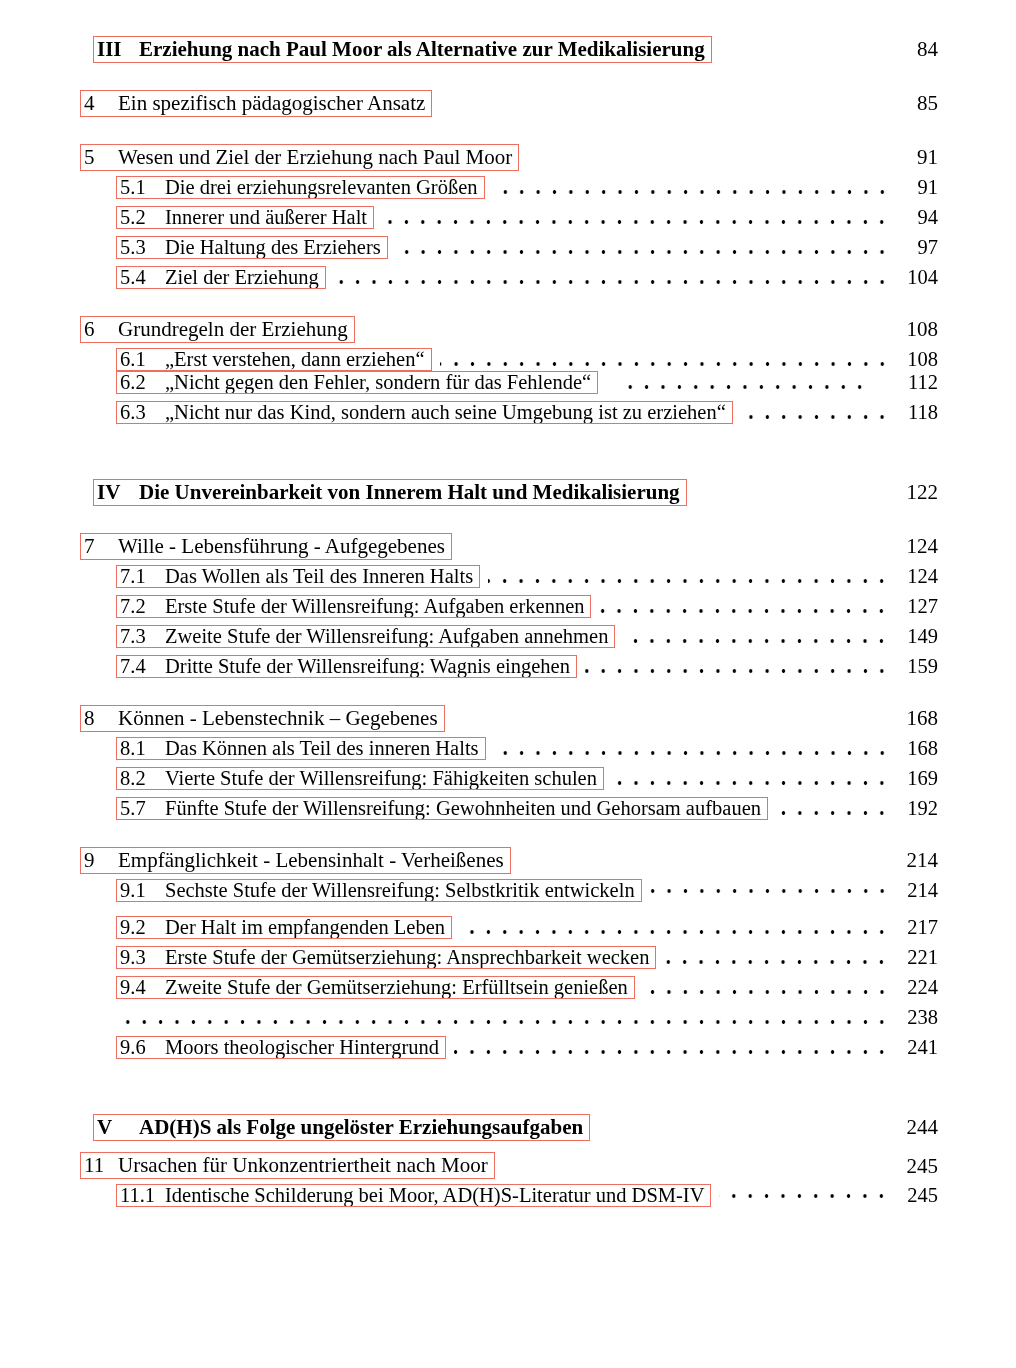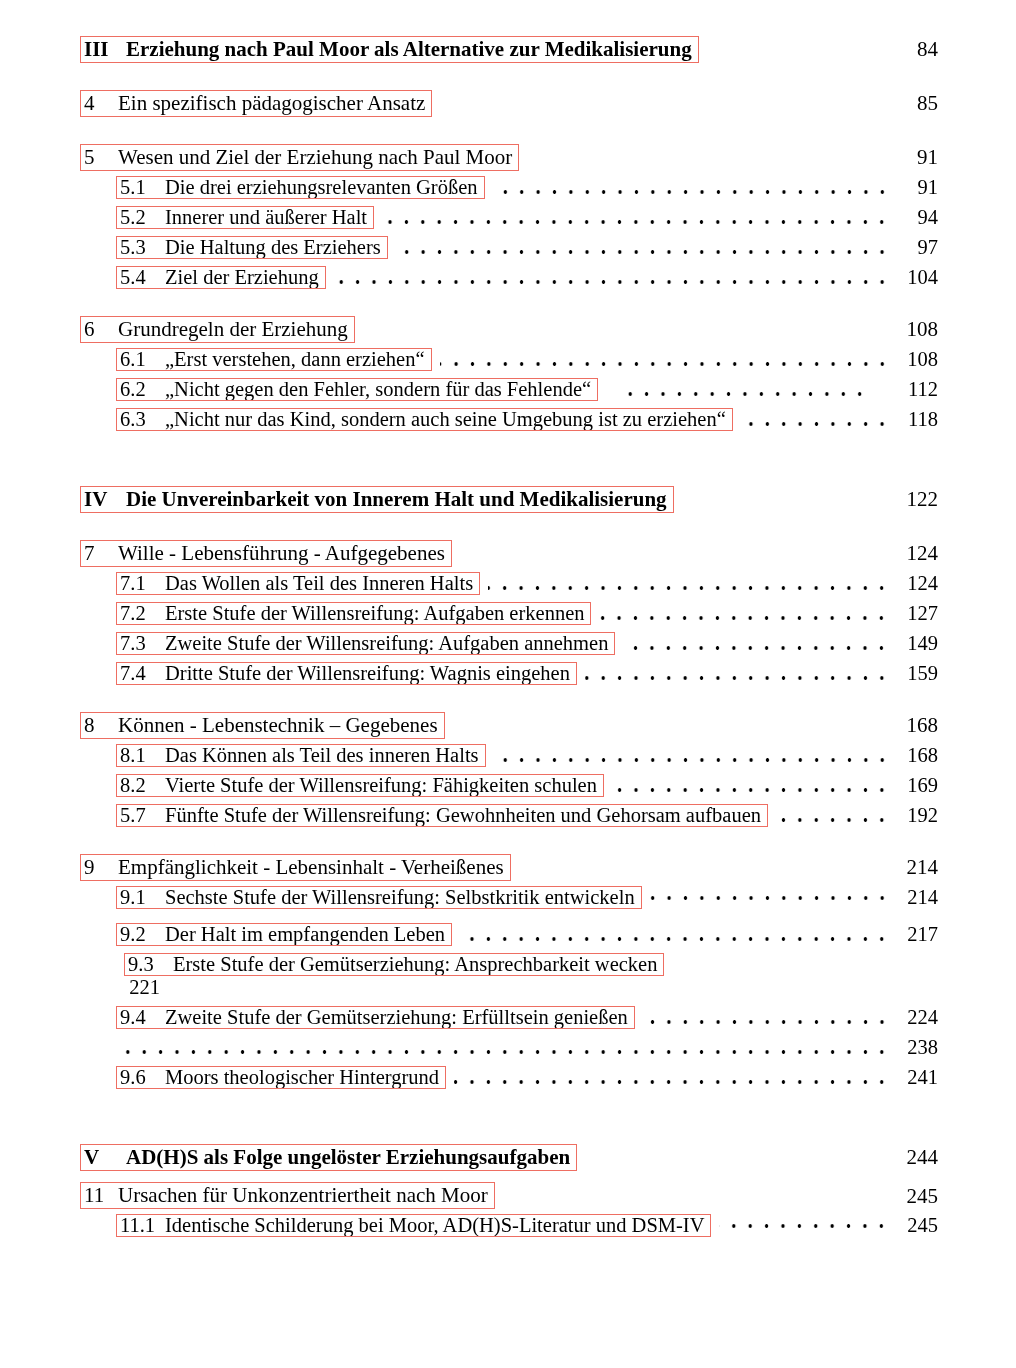--- a/index.html
+++ b/index.html
@@ -13,21 +13,21 @@
     color: var(--ink);
     font-family: "Liberation Serif", "DejaVu Serif", serif;
     padding: 36px 78px 10px 80px;
   }
 
   .toc-row {
     display: flex;
     align-items: baseline;
     white-space: nowrap;
   }
-  .lvl-part    { font-size: 21px; font-weight: bold; }
+  .lvl-part    { font-size: 21px; font-weight: bold; margin-left: 13px; }
   .lvl-chapter { font-size: 21px; font-weight: normal; }
   .lvl-section { font-size: 20.5px; font-weight: normal; padding-left: 36px; }
 
   .linkbox {
     display: inline-flex;
     align-items: baseline;
     border: 1.5px solid var(--link-border);
     padding: 0 6px 1px 3px;
     line-height: 24px;
     max-width: 100%;
@@ -131,21 +131,21 @@
         <span class="pagenum">108</span>
       </div>
       <div class="toc-row lvl-section" style="margin-top: 5px;">
         <span class="linkbox">
           <span class="num">6.1</span>
           <span class="title">„Erst verstehen, dann erziehen“</span>
         </span>
         <span class="leader dots"></span>
         <span class="pagenum">108</span>
       </div>
-      <div class="toc-row lvl-section" style="margin-top: 7px; gap: 22px;">
+      <div class="toc-row lvl-section" style=" gap: 22px;">
         <span class="linkbox">
           <span class="num">6.2</span>
           <span class="title">„Nicht gegen den Fehler, sondern für das Fehlende“</span>
         </span>
         <span class="leader dots"></span>
         <span class="pagenum">112</span>
       </div>
       <div class="toc-row lvl-section" style="margin-top: 7px;">
         <span class="linkbox">
           <span class="num">6.3</span>
@@ -251,21 +251,21 @@
         <span class="pagenum">214</span>
       </div>
       <div class="toc-row lvl-section" style="margin-top: 14px;">
         <span class="linkbox">
           <span class="num">9.2</span>
           <span class="title">Der Halt im empfangenden Leben</span>
         </span>
         <span class="leader dots"></span>
         <span class="pagenum">217</span>
       </div>
-      <div class="toc-row lvl-section" style="margin-top: 7px; flex-direction: column;">
+      <div class="toc-row lvl-section" style="margin-top: 7px;">
         <span class="linkbox">
           <span class="num">9.3</span>
           <span class="title">Erste Stufe der Gemütserziehung: Ansprechbarkeit wecken</span>
         </span>
         <span class="leader dots"></span>
         <span class="pagenum">221</span>
       </div>
       <div class="toc-row lvl-section" style="margin-top: 7px;">
         <span class="linkbox">
           <span class="num">9.4</span>

